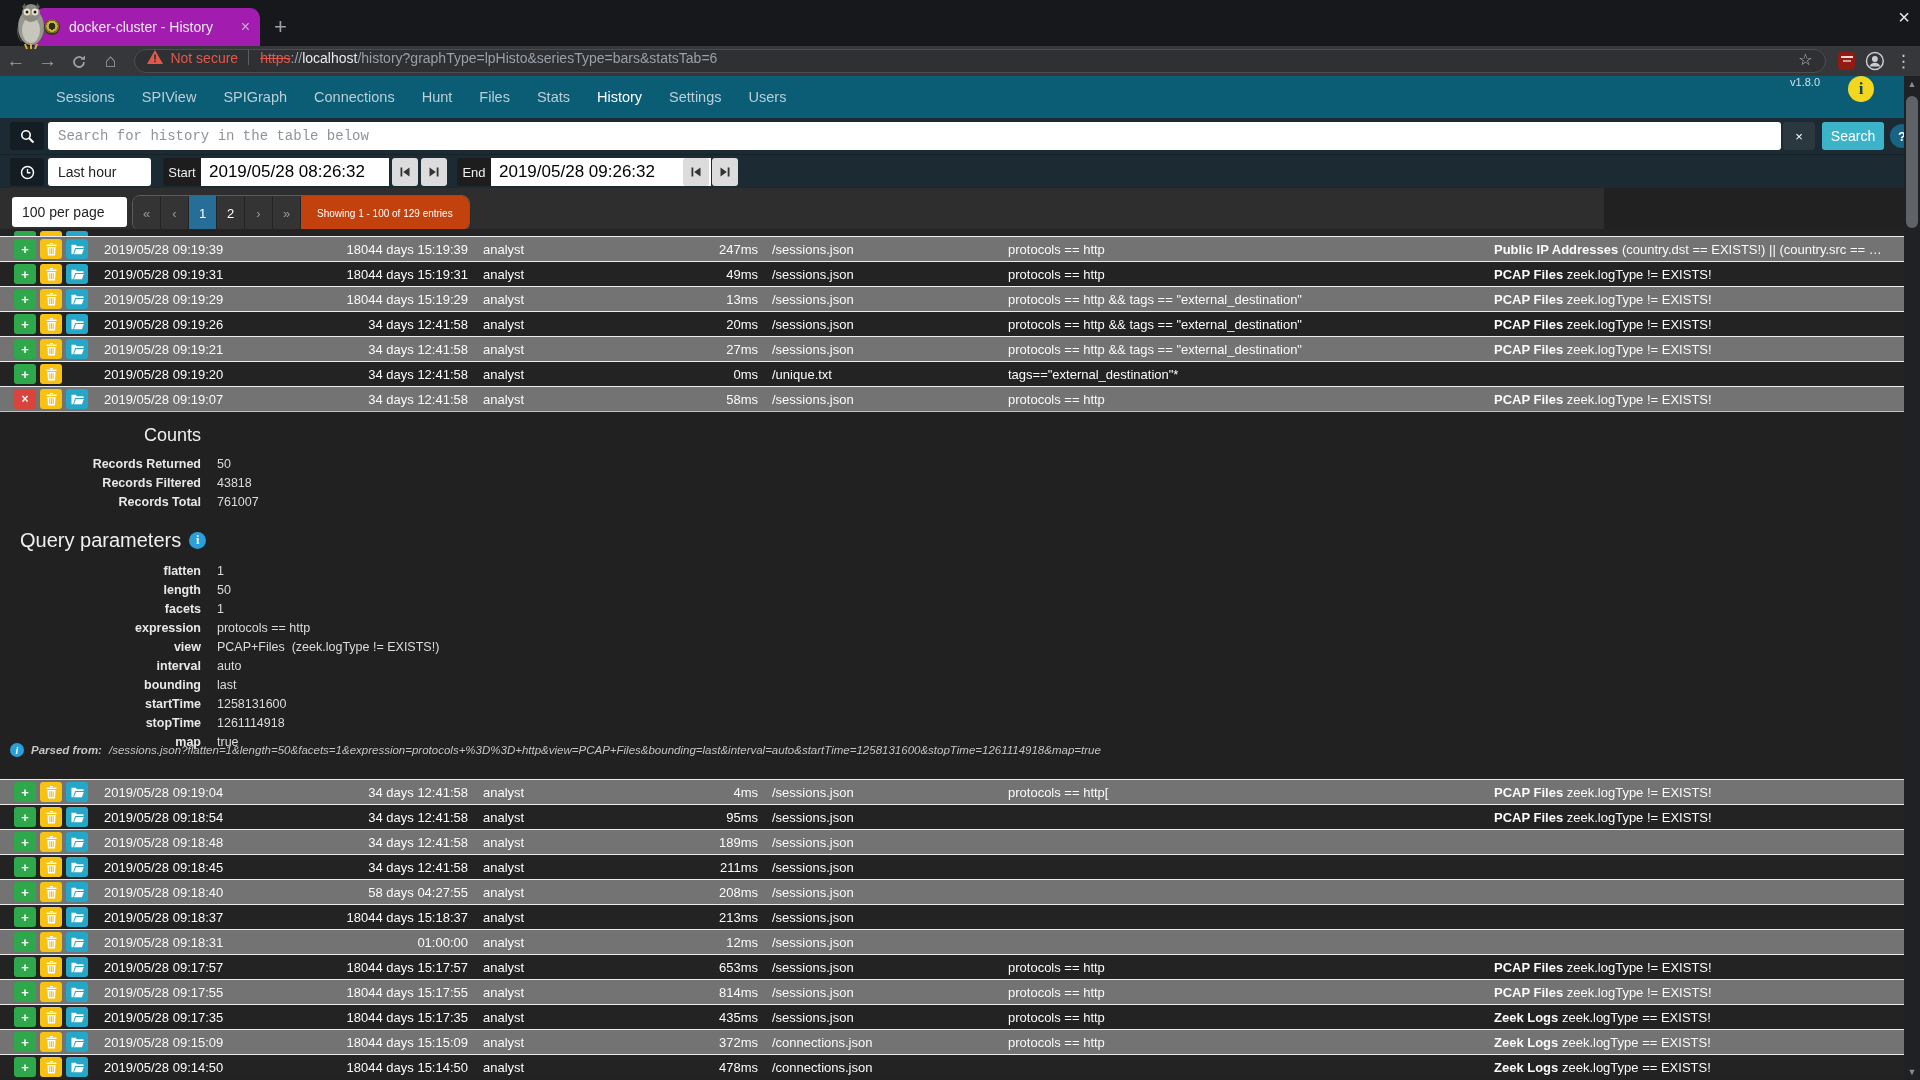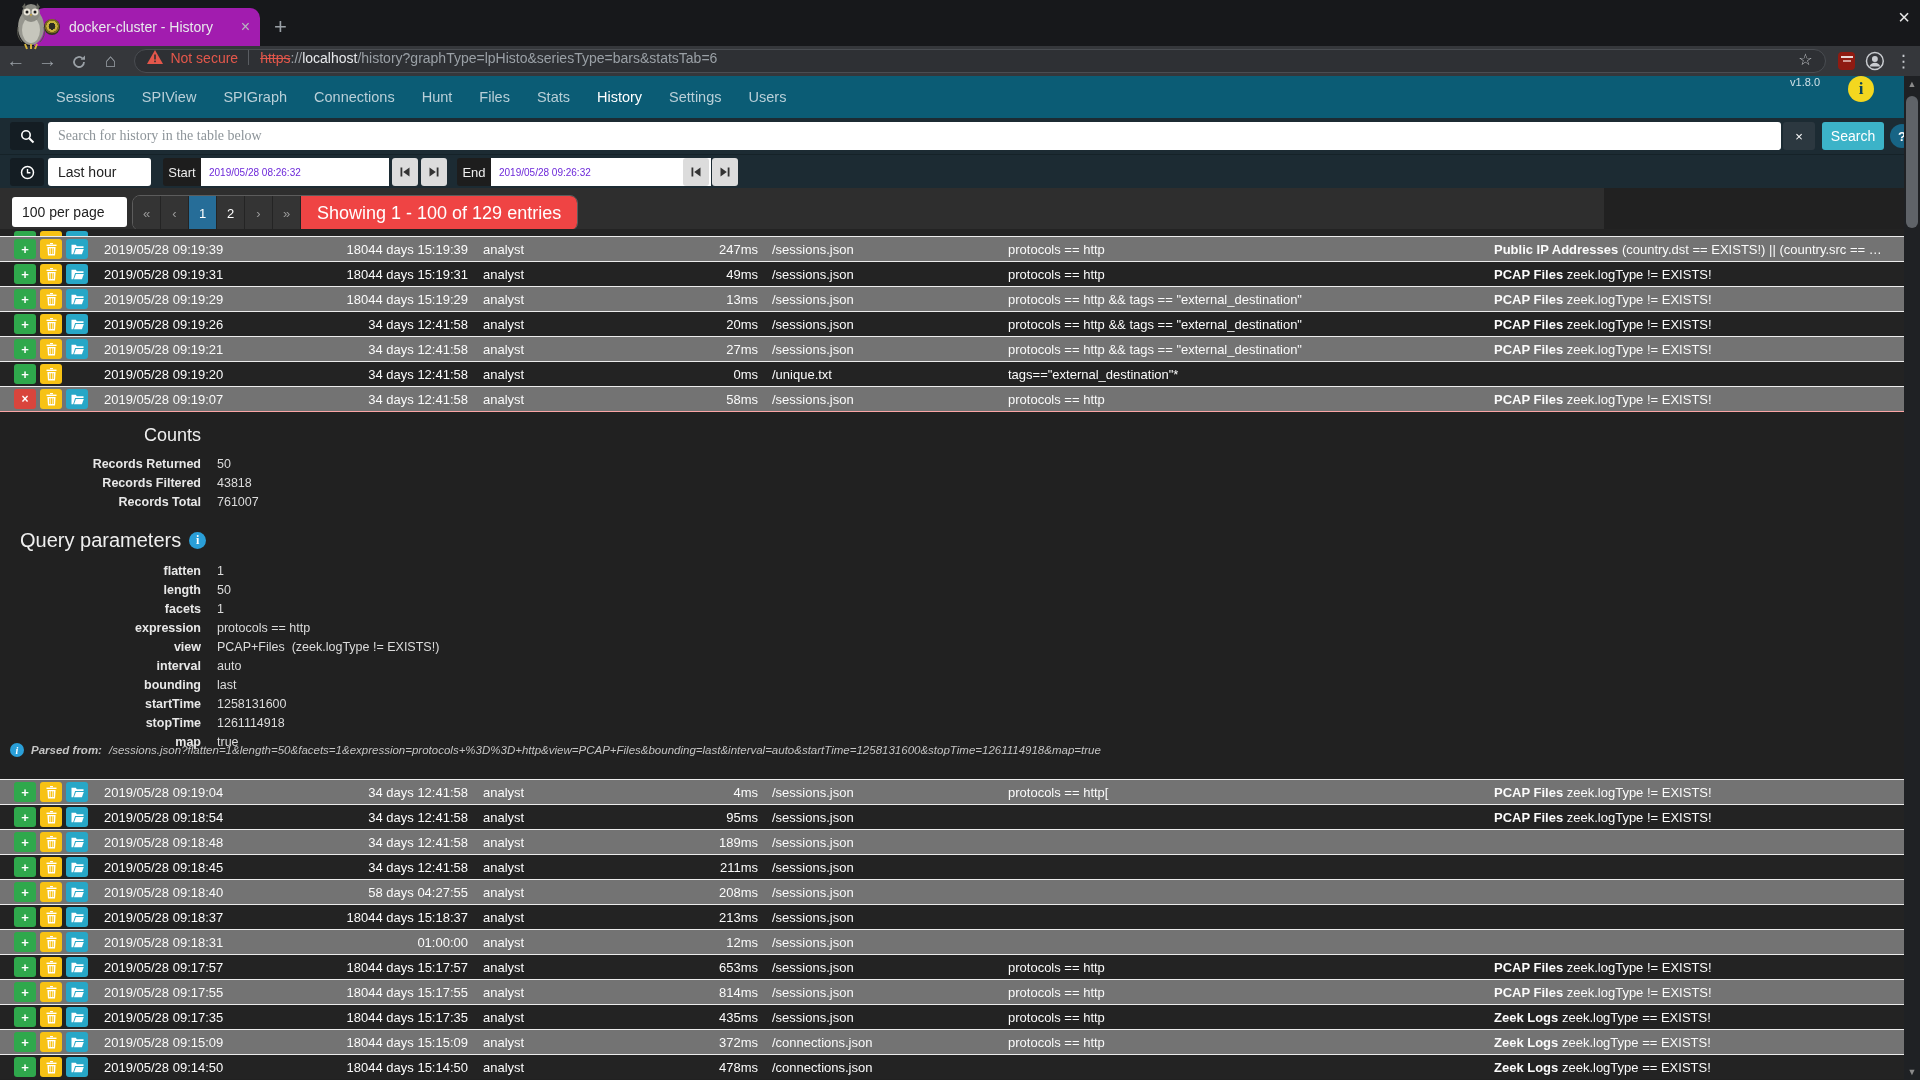--- a/index.html
+++ b/index.html
@@ -46,45 +46,45 @@
                font-family:"Liberation Serif",serif;font-weight:bold;font-size:17px;
                display:flex;align-items:center;justify-content:center;}
 
   
   .searchrow{position:absolute;left:0;top:118px;width:1904px;height:36px;background:#1c2b33;}
   .timerow{position:absolute;left:0;top:154px;width:1904px;height:34px;background:#1c2b33;border-top:1px solid #152228;box-sizing:border-box;}
   .sq-ico{position:absolute;width:34px;height:28px;background:#141d23;border-radius:3px;
           display:flex;align-items:center;justify-content:center;}
   .search-input{position:absolute;left:48px;top:4px;width:1733px;height:28px;background:#fff;border:none;
           border-radius:3px;font-size:14px;padding:0 10px;box-sizing:border-box;color:#333;
-          font-family:Liberation Serif, serif;}
+          font-family:Liberation Mono, monospace;}
   .search-input::placeholder{color:#8d9499;}
   .clear-btn{position:absolute;left:1783px;top:4px;width:32px;height:28px;background:#2c3840;border-radius:3px;
           color:#fff;font-size:13px;display:flex;align-items:center;justify-content:center;}
   .search-btn{position:absolute;left:1822px;top:4px;width:62px;height:28px;background:#3cb3c8;border-radius:3px;
           color:#fff;font-size:14px;display:flex;align-items:center;justify-content:center;}
   .help-circle{position:absolute;left:1890px;top:6px;width:24px;height:24px;border-radius:50%;background:#176485;
           color:#fff;font-size:13px;font-weight:bold;display:flex;align-items:center;justify-content:center;}
   .sel{background:#fff;border-radius:3px;color:#222;font-size:14px;display:flex;align-items:center;padding:0 10px;box-sizing:border-box;}
   .tlabel{background:#1d1d1d;color:#eee;font-size:13px;border-radius:3px 0 0 3px;
           display:flex;align-items:center;justify-content:center;}
-  .tinput{background:#fff;border:none;color:#6d28d9;font-size:10px;padding:0 8px;box-sizing:border-box;
+  .tinput{background:#fff;border:none;color:#000000;font-size:17px;padding:0 8px;box-sizing:border-box;
           font-family:"Liberation Sans",sans-serif;}
   .skipbtn{background:#dcdcdc;border-radius:3px;display:flex;align-items:center;justify-content:center;}
 
   
   .paginrow{position:absolute;left:0;top:188px;width:1604px;height:48px;background:#2e2e2e;}
   .pgsel{position:absolute;left:12px;top:9px;width:115px;height:30px;}
   .pg-group{position:absolute;left:132px;top:7px;height:34px;border:1px solid #5c5c5c;border-radius:8px;
             display:flex;align-items:stretch;overflow:hidden;}
   .pg-btn{min-width:21px;padding:0 3px;display:flex;align-items:center;justify-content:center;
           color:#9a9a9a;font-size:13px;border-right:1px solid #242424;background:#343434;}
   .pg-btn.num{color:#fff;}
   .pg-btn.active{background:#266d98;color:#fff;}
-  .pg-showing{display:flex;align-items:center;color:#fff;font-size:18px;padding:0 16px;background:#ef4444;}
+  .pg-showing{display:flex;align-items:center;color:#fff;font-size:10px;padding:0 16px;background:#c2410c;}
 
   
   .tbl{position:absolute;left:0;width:1904px;}
   .row-sliver{position:absolute;left:0;top:229px;width:1904px;height:7px;overflow:hidden;background:#232323;}
   .hrow{display:grid;grid-template-columns:104px 199px 165px 140px 150px 250px 486px 410px;
         height:25px;box-sizing:border-box;border-top:1px solid #ececec;align-items:center;
         font-size:13px;color:#fbfbfb;}
   .hrow.gray{background:#737373;}
   .hrow.dark{background:#232323;}
   .cell{white-space:nowrap;overflow:hidden;}

